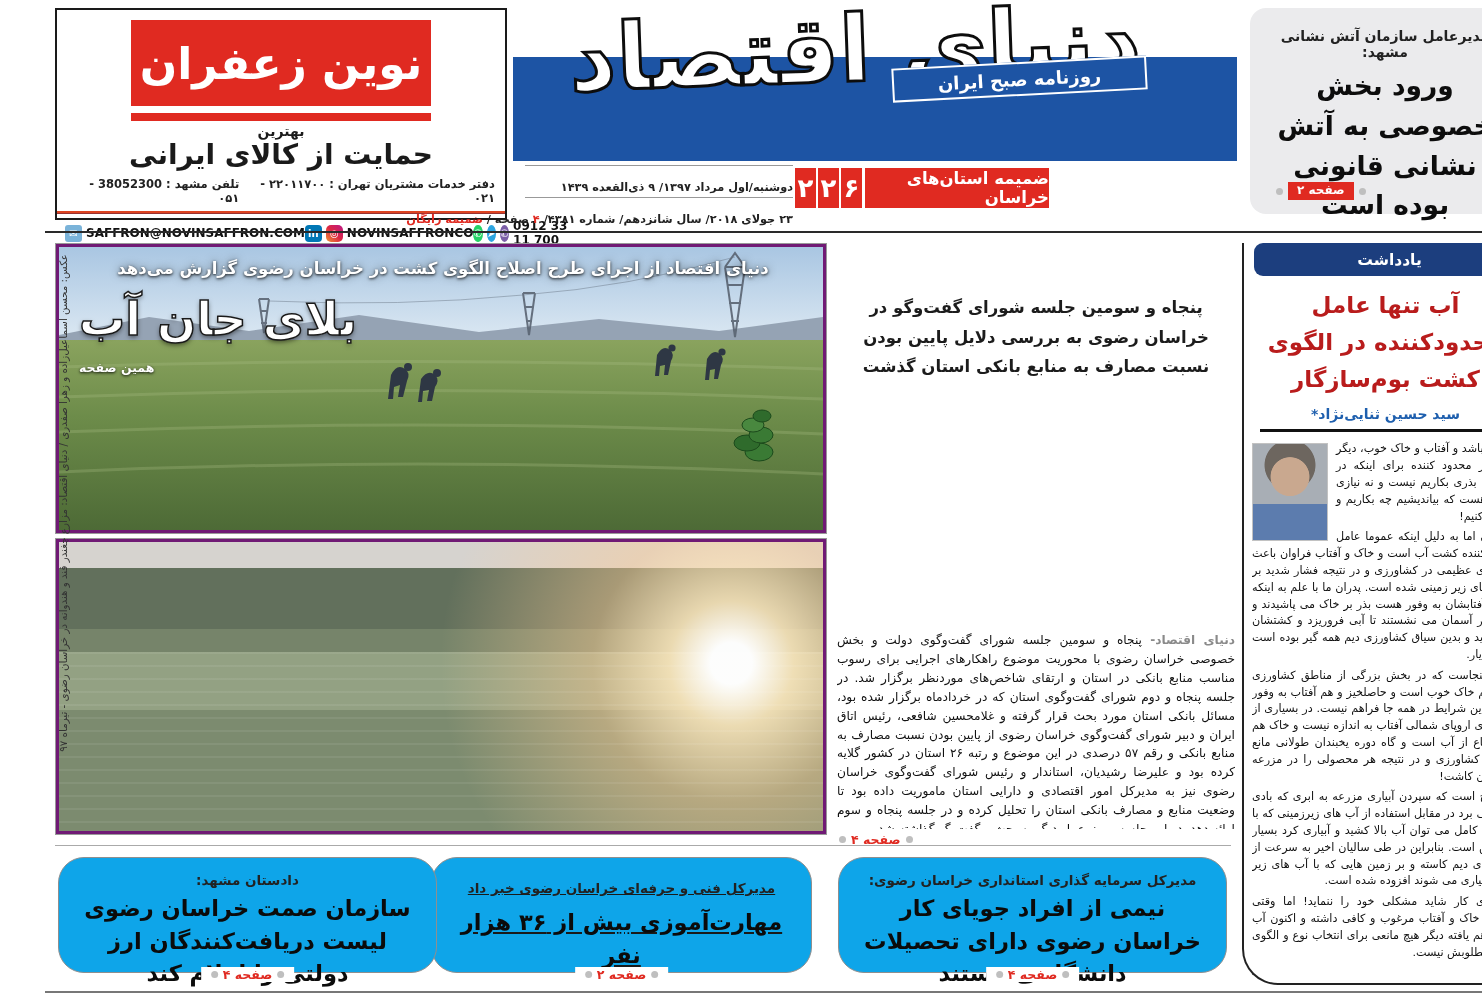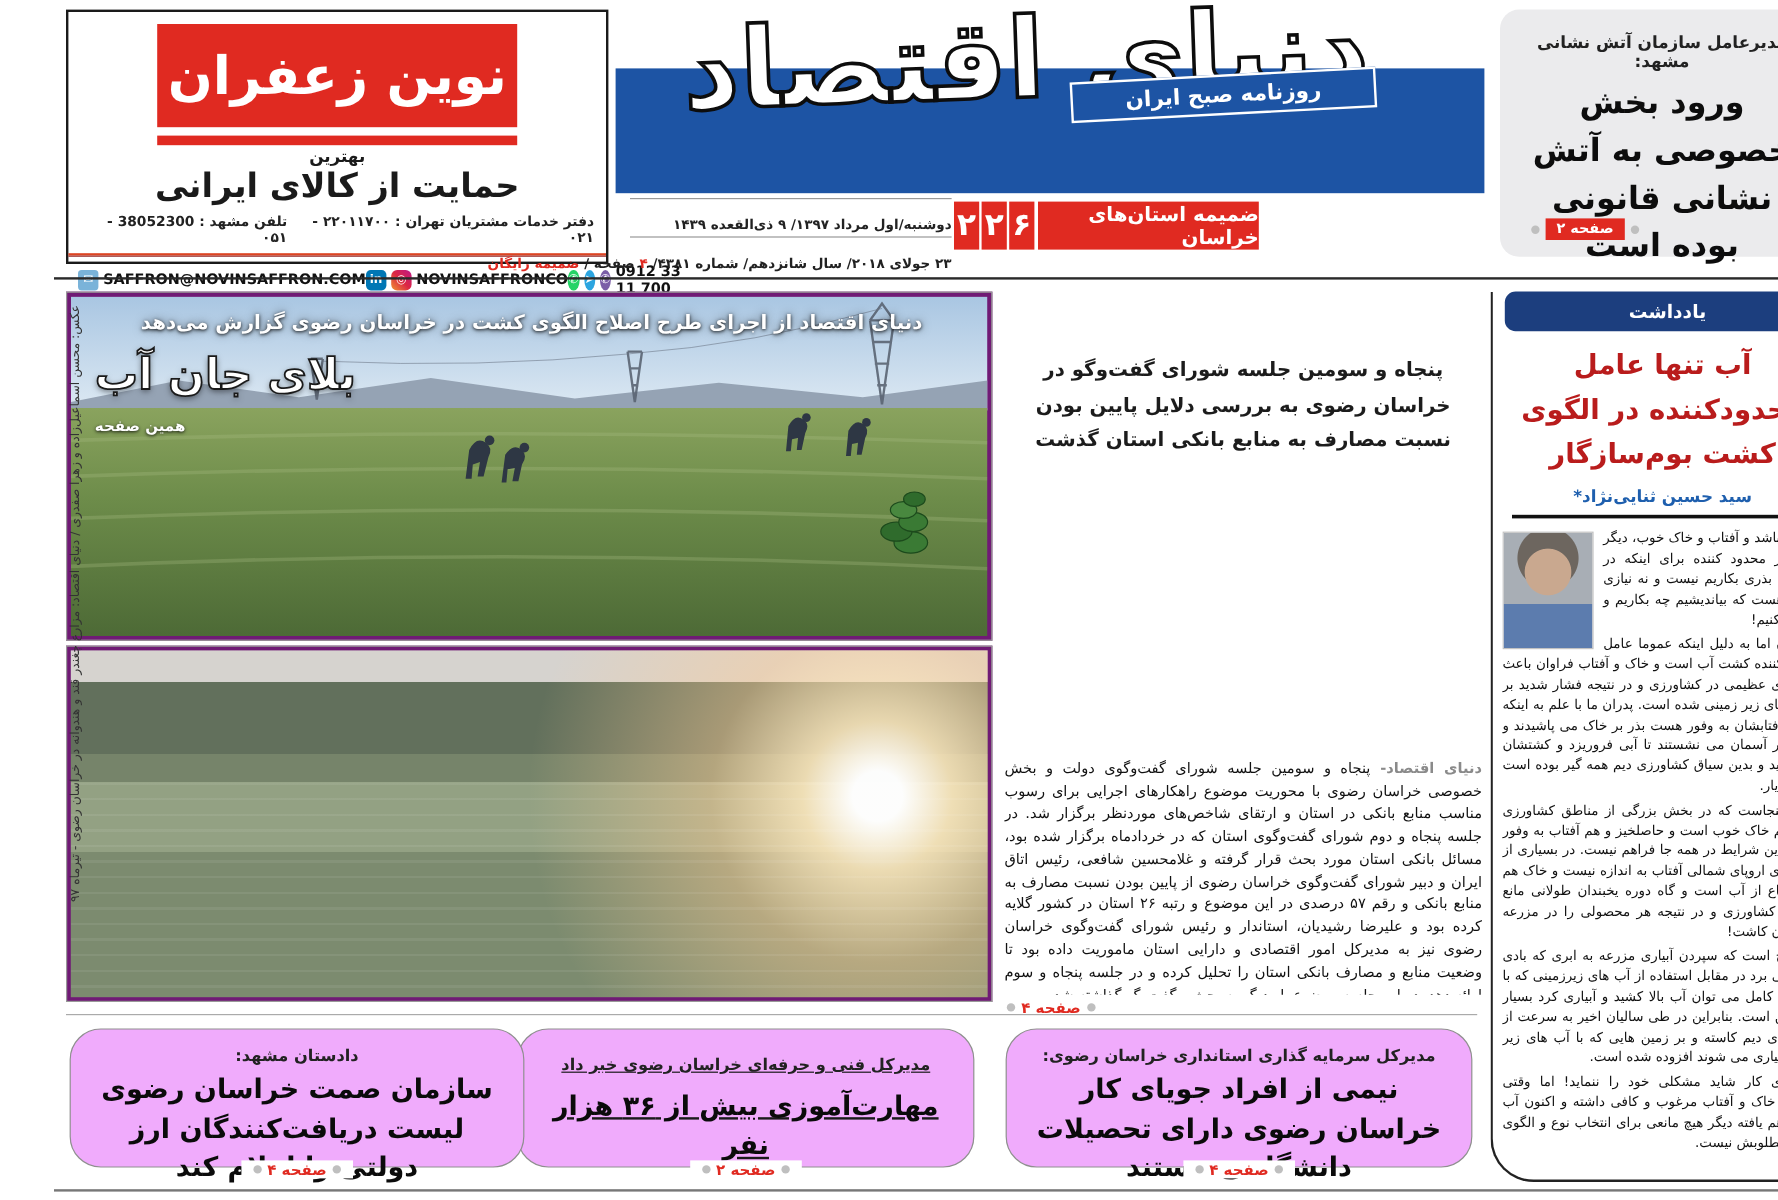--- a/index.html
+++ b/index.html
@@ -66,21 +66,21 @@
   #bottom-photo .photo-inner{
     background:
       radial-gradient(circle at 88% 42%, rgba(255,255,255,.98) 0 3%, rgba(255,233,190,.85) 9%, rgba(255,205,150,.45) 20%, rgba(255,205,150,0) 42%),
       linear-gradient(to bottom, #d6d3cf 0 9%, #62705c 9% 30%, #76846a 30% 38%, #93a183 38% 58%, #7c8b6f 58% 100%);
   }
   .rows-texture{position:absolute;left:0;right:0;bottom:0;height:62%;
     background:repeating-linear-gradient(to bottom, rgba(255,255,255,.07) 0 2px, transparent 2px 13px);}
   .photo-overlay{position:absolute;top:12px;left:20px;right:16px;color:#fff;}
   .ph-kicker{text-align:center;font-size:16.5px;font-weight:bold;
              text-shadow:0 1px 3px rgba(0,0,0,.9),0 0 8px rgba(0,0,0,.5);}
-  .ph-title{text-align:left;font-size:36px;font-weight:bold;margin-top:14px;
+  .ph-title{text-align:left;font-size:46px;font-weight:bold;margin-top:14px;
             -webkit-text-stroke:1.5px #1a1a1a;text-shadow:0 2px 5px rgba(0,0,0,.55);}
   .ph-ref{text-align:left;font-size:12.5px;font-weight:bold;margin-top:14px;
           text-shadow:0 1px 3px rgba(0,0,0,.9);}
 
   
   #photo-credit{left:-2px;top:832px;width:592px;transform:rotate(-90deg);transform-origin:14px 0;
                 font-size:10.3px;color:#333;text-align:right;white-space:nowrap;}
 
   
   #lead{left:792px;top:243px;width:398px;height:602px;}
@@ -109,21 +109,21 @@
   .note-body p{margin:0 0 4px;}
   .author-photo{float:left;width:76px;height:98px;margin:2px 8px 4px 0;border:1px solid #c2c2c2;
     background:
       radial-gradient(circle at 50% 34%, #c9a88f 0 26%, rgba(201,168,143,0) 27%),
       radial-gradient(circle at 50% 22%, #6d665f 0 30%, rgba(109,102,95,0) 31%),
       linear-gradient(to bottom, #a8aeb5 0 62%, #5c7cae 62% 100%);}
 
   
   #teaser-rule-top{left:10px;width:1176px;top:845px;height:1px;background:#aaa;}
   #bottom-rule{left:0;right:0;top:991px;height:1.5px;background:#777;}
-  .teaser{position:absolute;top:857px;height:116px;border:1.5px solid #8f8f8f;border-radius:26px;background:#f0abfc;}
+  .teaser{position:absolute;top:857px;height:116px;border:1.5px solid #8f8f8f;border-radius:26px;background:#0ea5e9;}
   #teaser-0{left:793px;width:389px;}
   #teaser-1{left:386px;width:381px;text-decoration:underline;}
   #teaser-2{left:13px;width:379px;}
   .teaser-kicker{text-align:center;font-size:13.5px;font-weight:bold;color:#222;margin-top:14px;}
   .teaser-title{text-align:center;font-size:22.5px;font-weight:bold;line-height:1.45;color:#0b0b0b;margin-top:4px;padding:0 14px;}
   #teaser-1 .teaser-kicker{margin-top:22px;}
   #teaser-1 .teaser-title{margin-top:10px;}
   .teaser-badge{position:absolute;bottom:-10px;left:50%;transform:translateX(-50%);background:#fff;
                 padding:0 10px;display:flex;align-items:center;gap:5px;font-size:12.5px;font-weight:bold;color:#e02a21;white-space:nowrap;}
   .ltr{direction:ltr;unicode-bidi:embed;}

